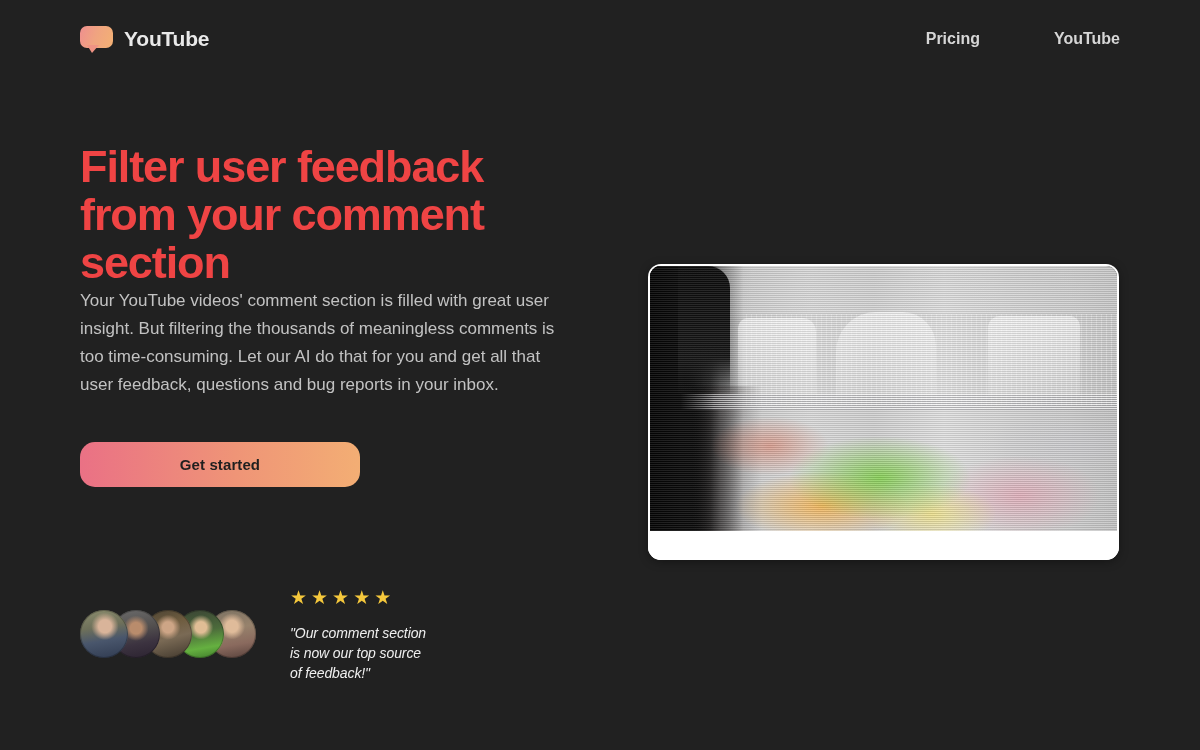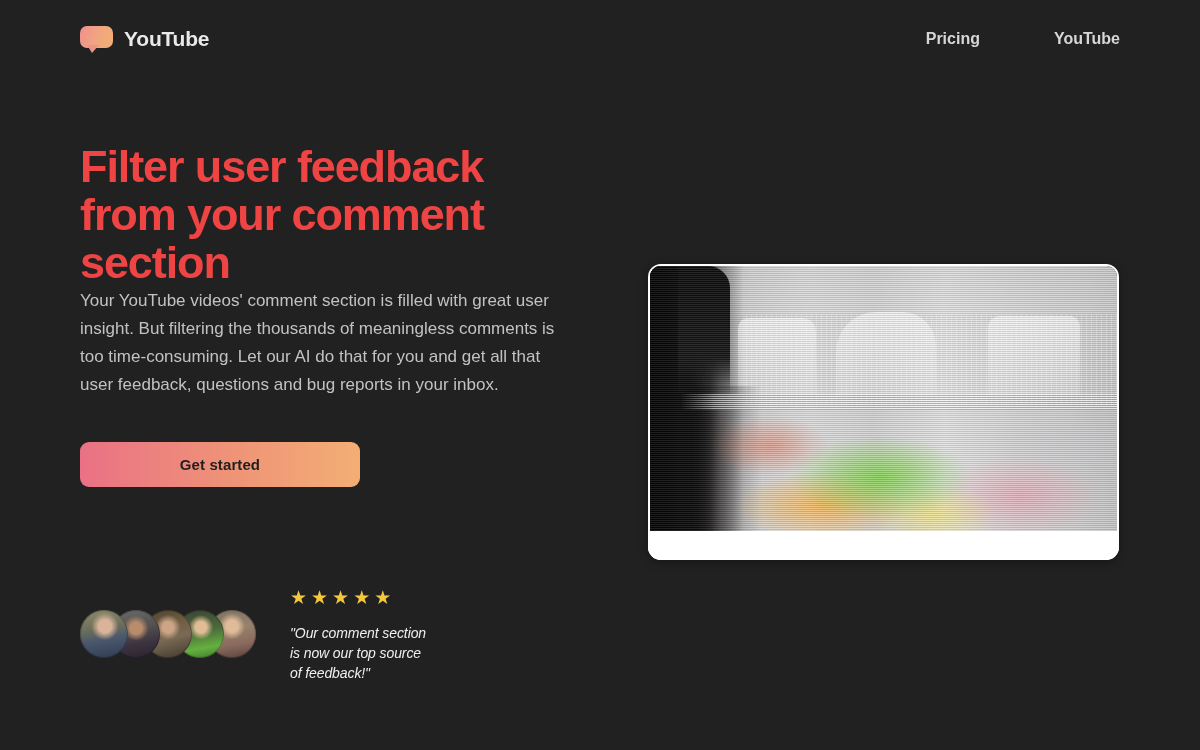--- a/index.html
+++ b/index.html
@@ -110,21 +110,21 @@
     width: 478px;
     font-weight: normal;
   }
 
   .cta {
     display: block;
     margin-top: 43px;
     width: 280px;
     height: 45px;
     border: none;
-    border-radius: 9px;
+    border-radius: 15px;
     background: linear-gradient(90deg, #ea7185 0%, #ef9477 55%, #f3ae74 100%);
     color: #1f1f1f;
     font-family: "Liberation Sans", sans-serif;
     font-size: 15px;
     font-weight: bold;
     cursor: pointer;
     letter-spacing: 0.1px;
   }
 
   

